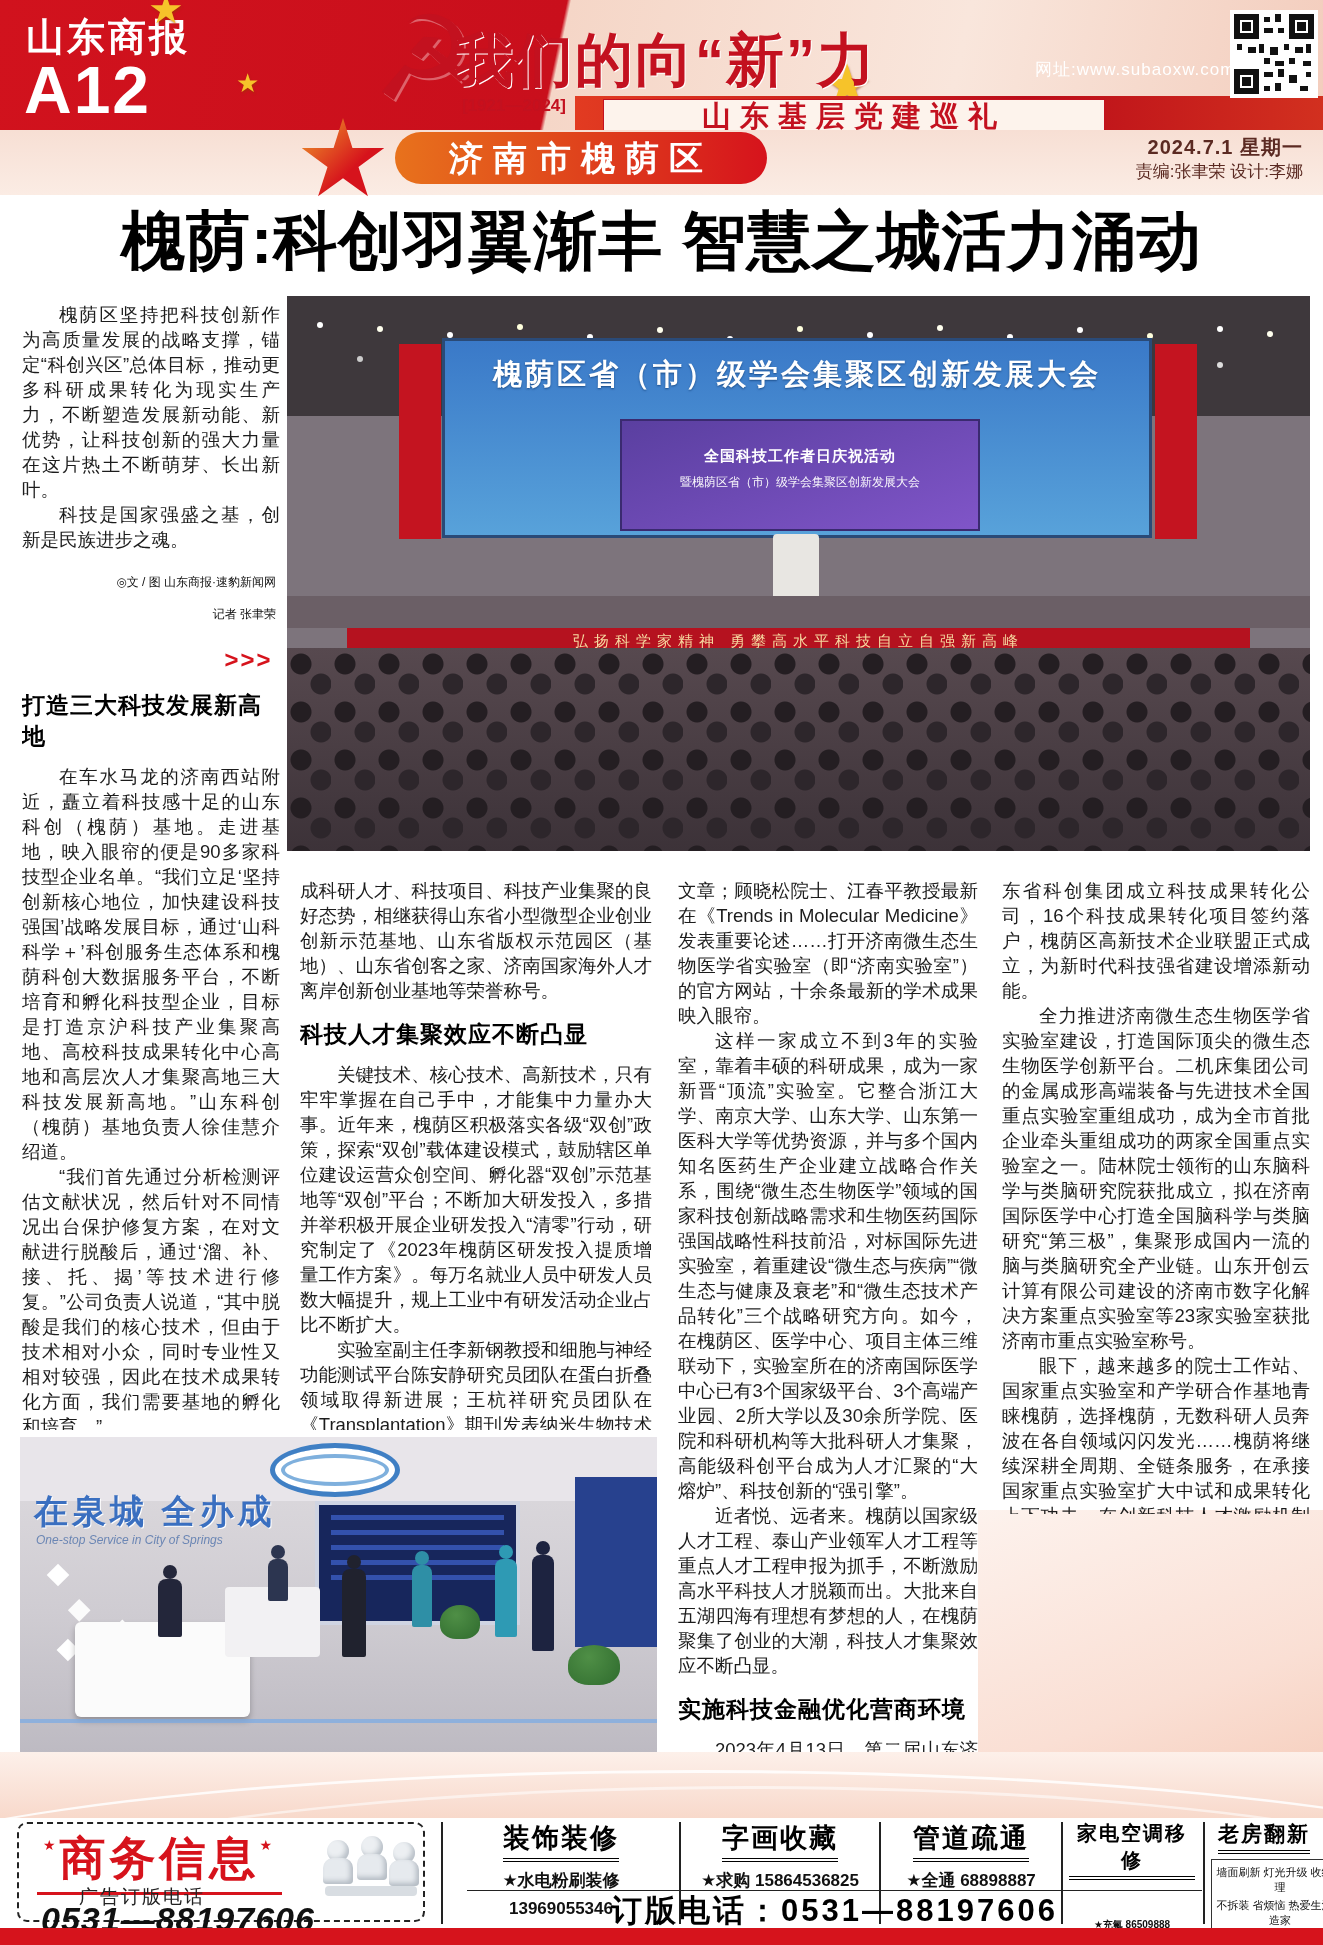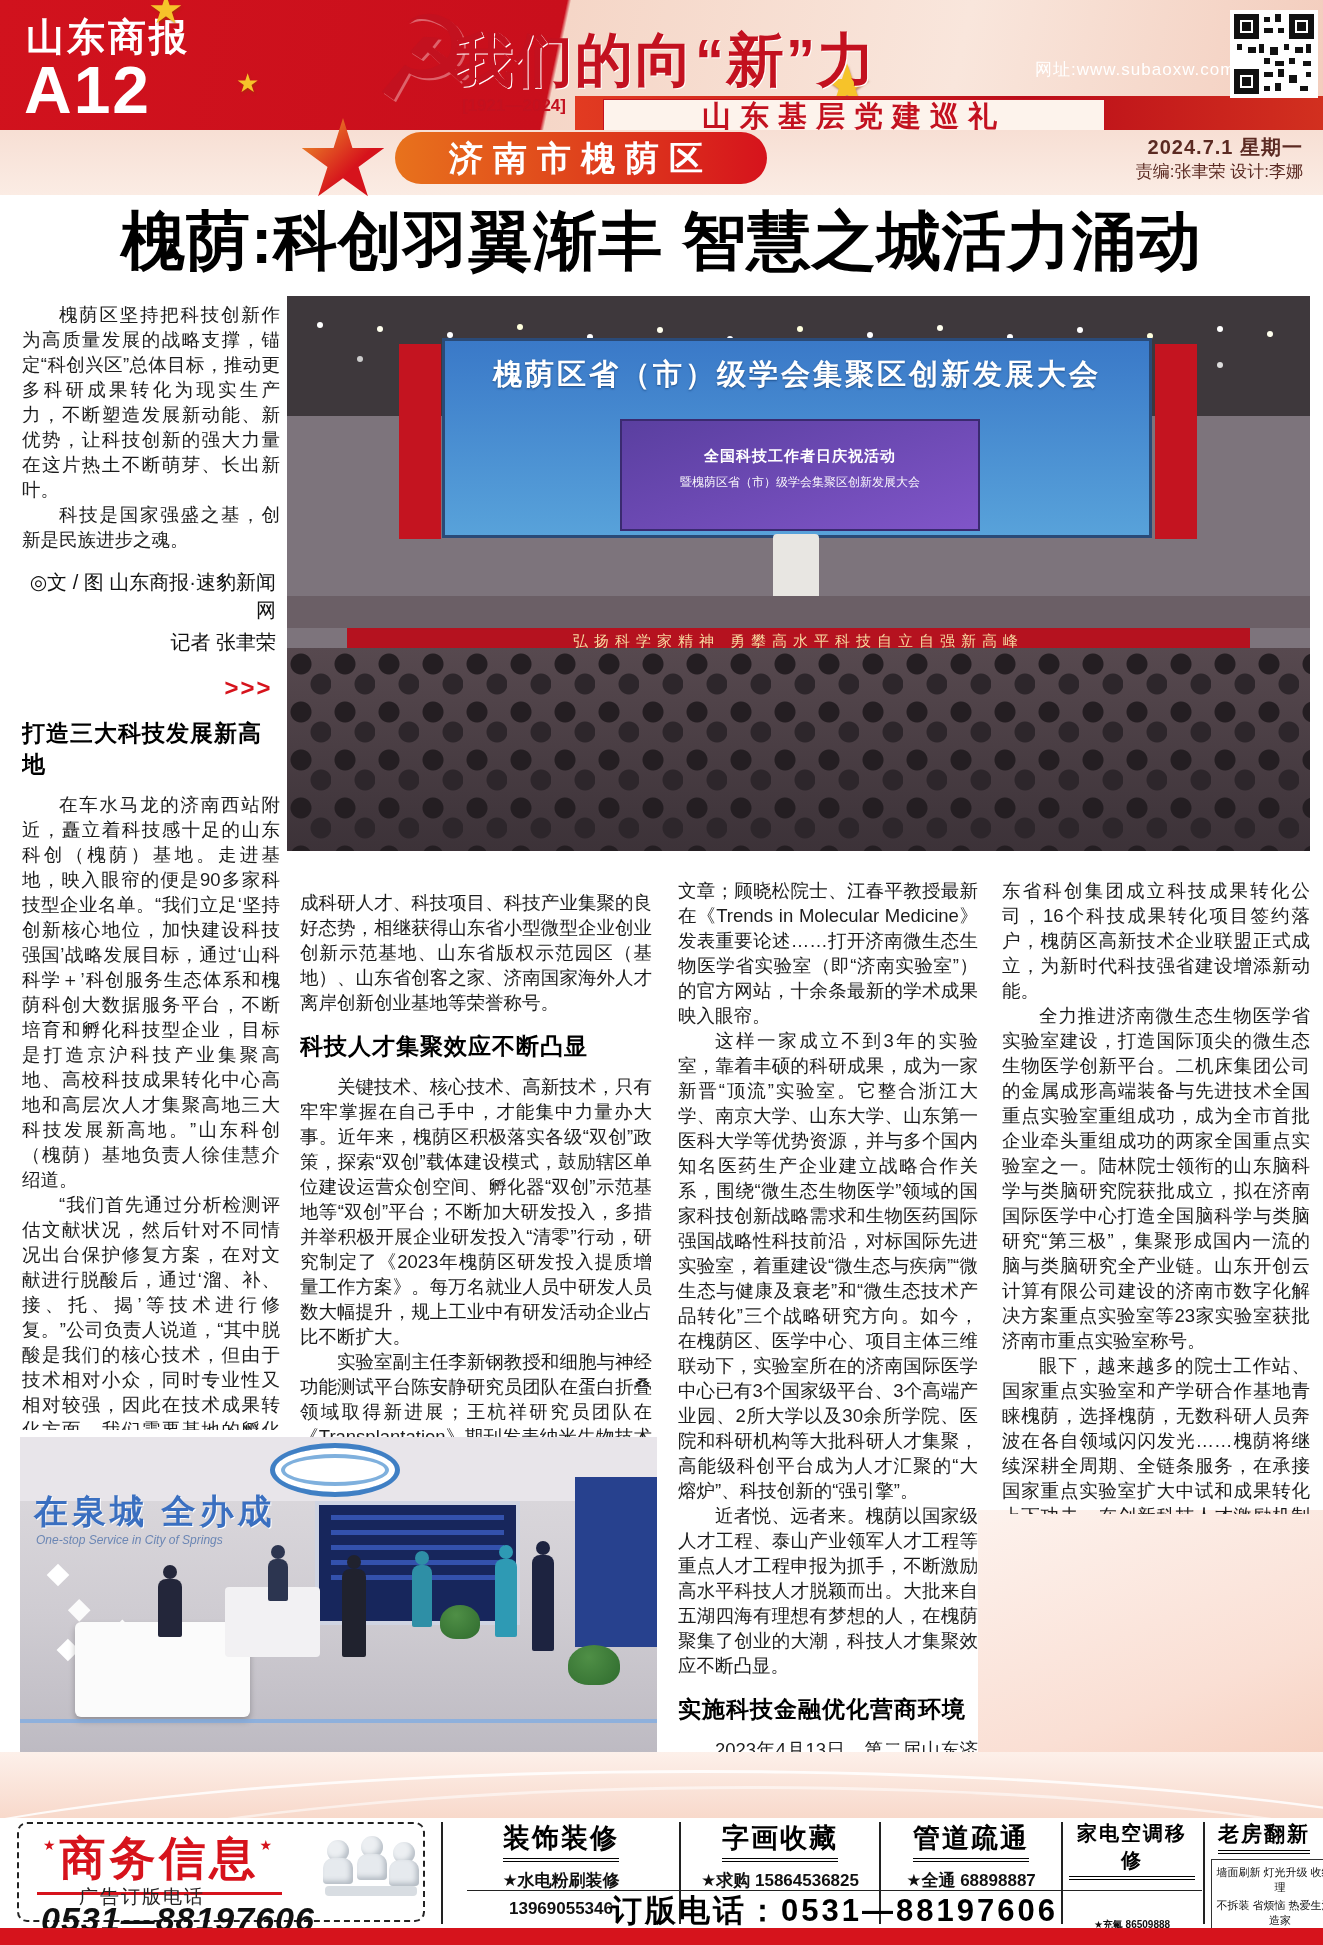--- a/index.html
+++ b/index.html
@@ -36,21 +36,21 @@
     color:#fff;font-size:34px;font-weight:900;letter-spacing:10px;line-height:52px;}
 
   
   .headline{left:0;top:198px;width:1323px;text-align:center;color:#000;
     font-size:64px;font-weight:900;letter-spacing:1px;font-family:"Liberation Sans","DejaVu Sans",sans-serif;}
 
   
   .col{overflow:hidden;}
   .col p{margin:0;font-size:18.5px;line-height:25px;text-align:justify;color:#1c1c1c;text-indent:2em;}
   .col p.noindent{text-indent:0;}
-  .byline{text-align:right;font-size:20px;line-height:28px;color:#111;padding-right:4px;margin:16px 0 4px;}
+  .byline{text-align:right;font-size:12px;line-height:28px;color:#111;padding-right:4px;margin:16px 0 4px;}
   .marker{text-align:right;color:#d6131c;font-weight:900;font-size:24px;letter-spacing:2px;
     font-style:italic;margin:18px 8px 6px 0;}
   .col h3{margin:16px 0 12px;font-size:23px;font-weight:900;color:#000;letter-spacing:1px;}
 
   
   .photo{overflow:hidden;}
   .photo1{left:287px;top:296px;width:1023px;height:555px;background:#7d747c;}
   .p1-ceiling{left:0;top:0;width:100%;height:120px;background:#3e383c;}
   .p1-lights{left:30px;top:26px;width:6px;height:6px;border-radius:50%;background:#fff;
     box-shadow:60px 4px #ffe,130px 10px #fff,200px 2px #ffd,270px 12px #fff,340px 5px #ffe,410px 14px #fff,
@@ -216,21 +216,21 @@
         <div class="l1">全国科技工作者日庆祝活动</div>
         <div class="l2">暨槐荫区省（市）级学会集聚区创新发展大会</div>
       </div>
     </div>
     <div class="abs p1-podium"></div>
     <div class="abs p1-stagefront"></div>
     <div class="abs p1-slogan">弘扬科学家精神 勇攀高水平科技自立自强新高峰</div>
     <div class="abs p1-audience"></div>
   </div>
 
-  <div class="abs col" style="left:300px;top:878px;width:352px;height:552px;margin-top:12px;">
+  <div class="abs col" style="left:300px;top:878px;width:352px;height:552px;">
     <p class="noindent">成科研人才、科技项目、科技产业集聚的良好态势，相继获得山东省小型微型企业创业创新示范基地、山东省版权示范园区（基地）、山东省创客之家、济南国家海外人才离岸创新创业基地等荣誉称号。</p>
     <h3>科技人才集聚效应不断凸显</h3>
     <p>关键技术、核心技术、高新技术，只有牢牢掌握在自己手中，才能集中力量办大事。近年来，槐荫区积极落实各级“双创”政策，探索“双创”载体建设模式，鼓励辖区单位建设运营众创空间、孵化器“双创”示范基地等“双创”平台；不断加大研发投入，多措并举积极开展企业研发投入“清零”行动，研究制定了《2023年槐荫区研发投入提质增量工作方案》。每万名就业人员中研发人员数大幅提升，规上工业中有研发活动企业占比不断扩大。</p>
     <p>实验室副主任李新钢教授和细胞与神经功能测试平台陈安静研究员团队在蛋白折叠领域取得新进展；王杭祥研究员团队在《Transplantation》期刊发表纳米生物技术助力移植器官抗排异的综述</p>
   </div>
 
   <div class="abs col" style="left:678px;top:878px;width:300px;height:876px;">
     <p class="noindent">文章；顾晓松院士、江春平教授最新在《Trends in Molecular Medicine》发表重要论述……打开济南微生态生物医学省实验室（即“济南实验室”）的官方网站，十余条最新的学术成果映入眼帘。</p>
     <p>这样一家成立不到3年的实验室，靠着丰硕的科研成果，成为一家新晋“顶流”实验室。它整合浙江大学、南京大学、山东大学、山东第一医科大学等优势资源，并与多个国内知名医药生产企业建立战略合作关系，围绕“微生态生物医学”领域的国家科技创新战略需求和生物医药国际强国战略性科技前沿，对标国际先进实验室，着重建设“微生态与疾病”“微生态与健康及衰老”和“微生态技术产品转化”三个战略研究方向。如今，在槐荫区、医学中心、项目主体三维联动下，实验室所在的济南国际医学中心已有3个国家级平台、3个高端产业园、2所大学以及30余所学院、医院和科研机构等大批科研人才集聚，高能级科创平台成为人才汇聚的“大熔炉”、科技创新的“强引擎”。</p>
     <p>近者悦、远者来。槐荫以国家级人才工程、泰山产业领军人才工程等重点人才工程申报为抓手，不断激励高水平科技人才脱颖而出。大批来自五湖四海有理想有梦想的人，在槐荫聚集了创业的大潮，科技人才集聚效应不断凸显。</p>

